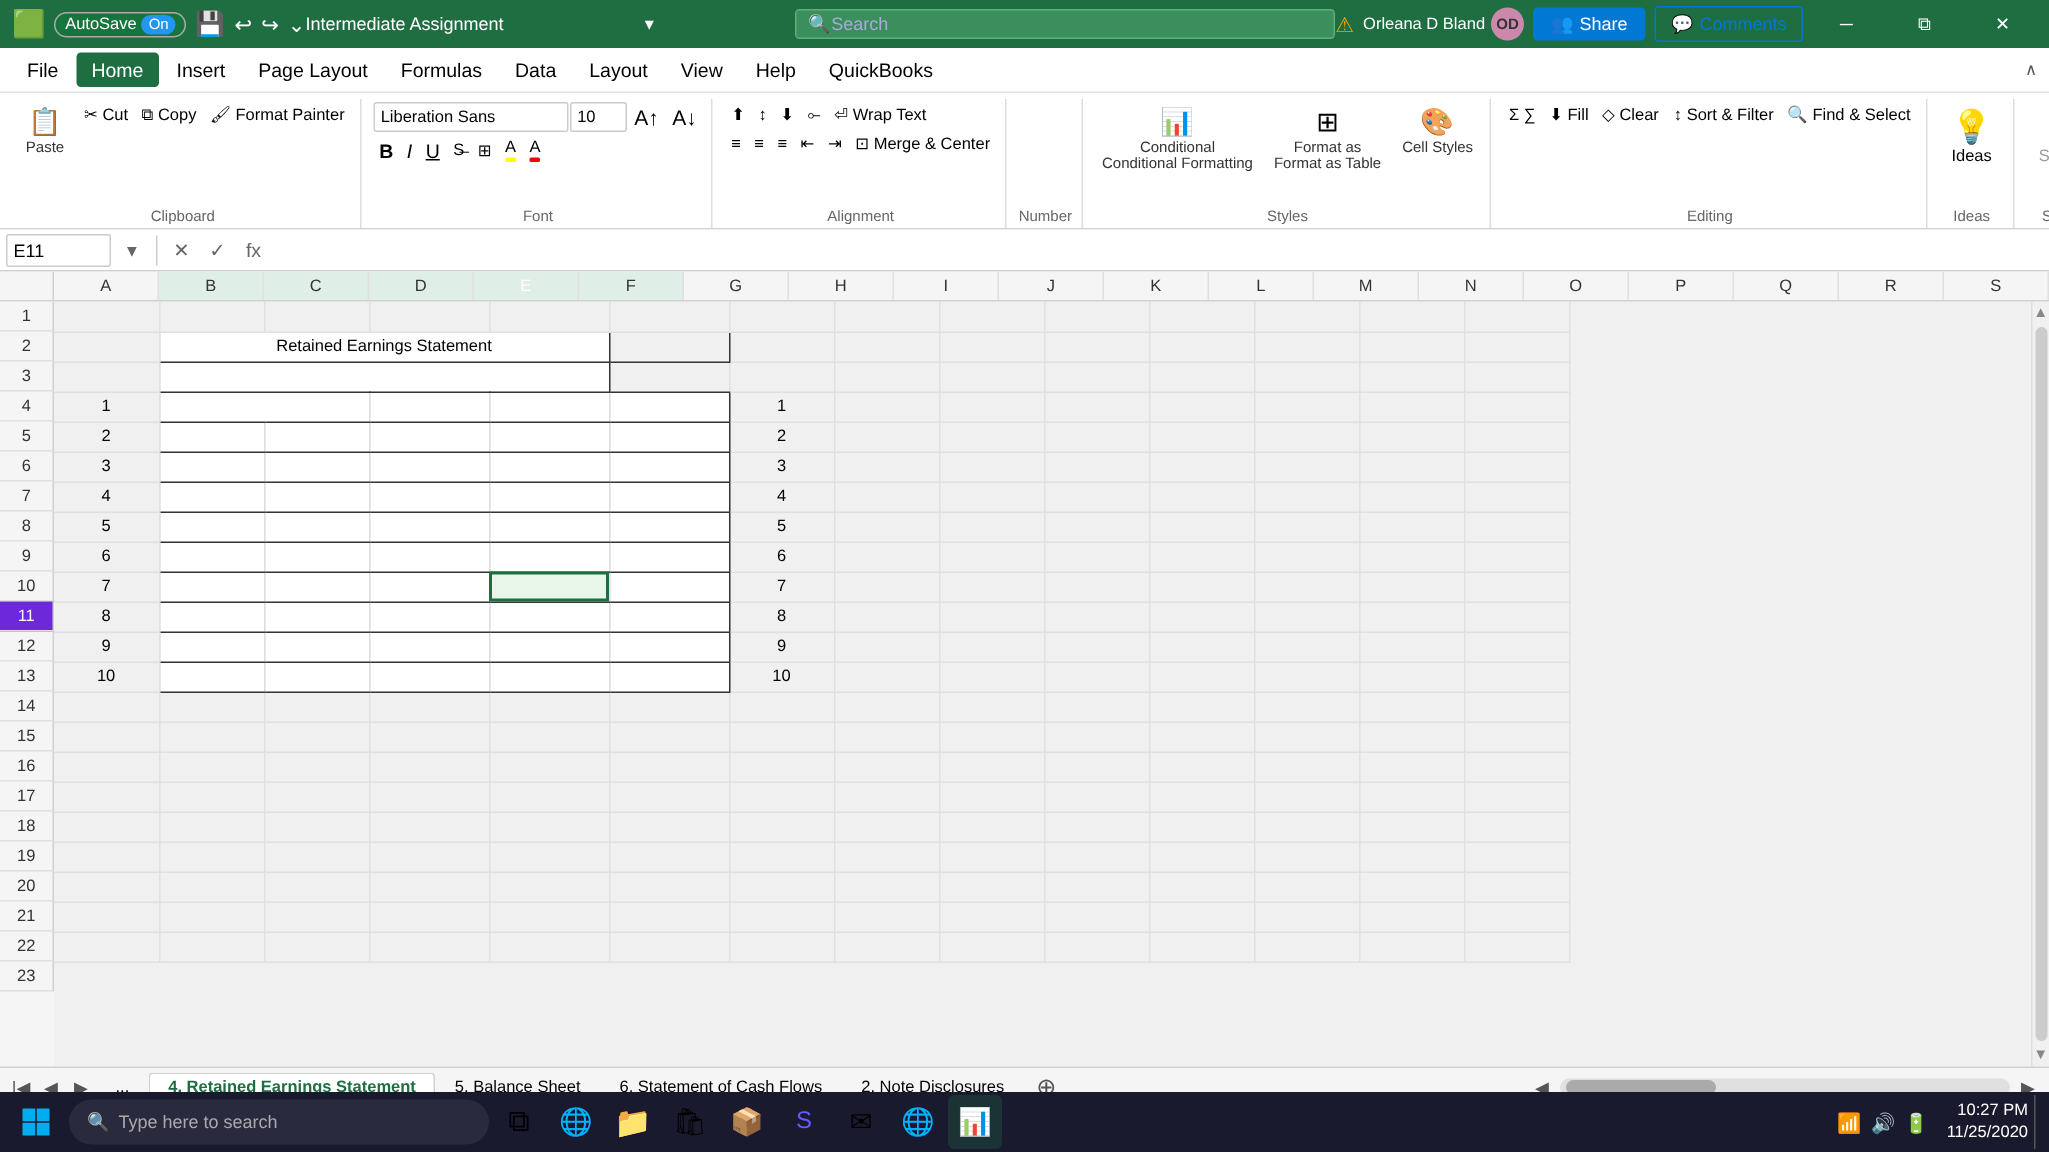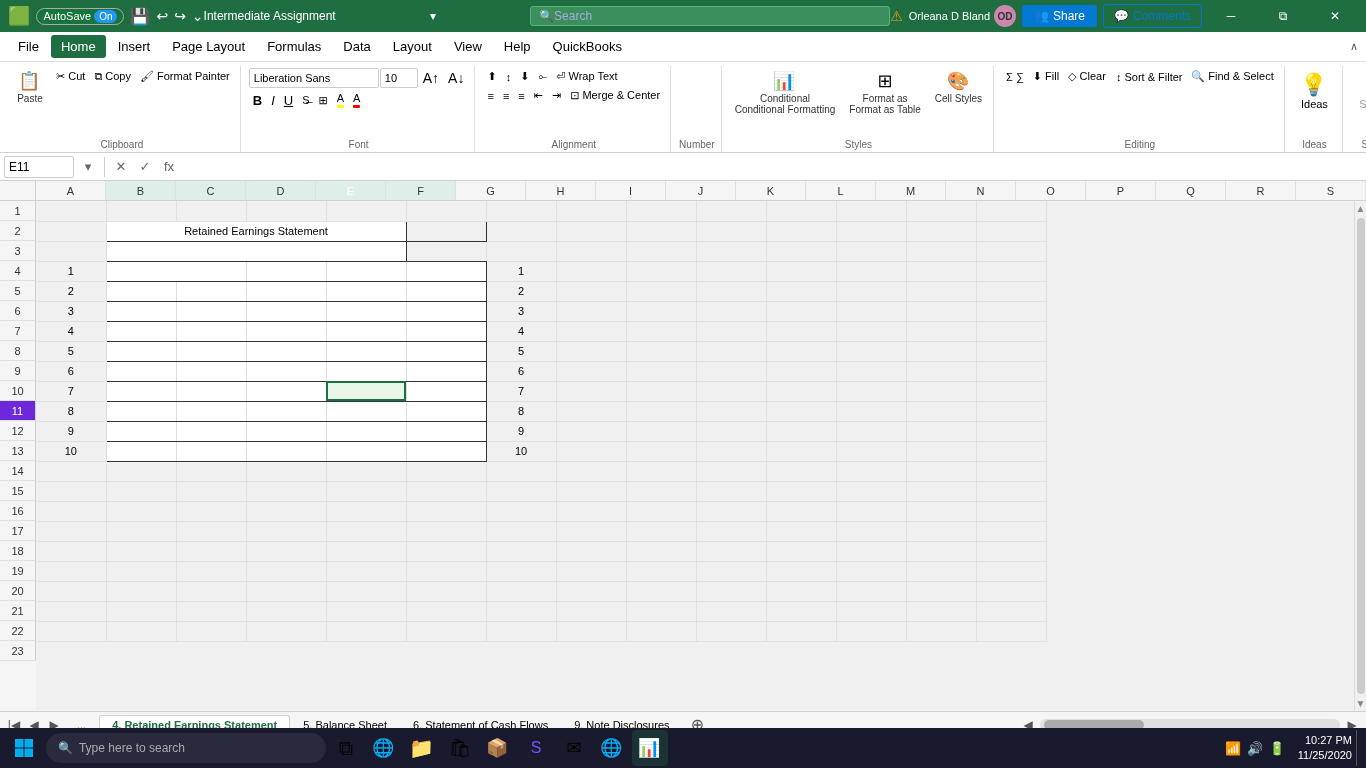--- a/index.html
+++ b/index.html
@@ -758,21 +758,21 @@
 </div>
 
 <div id="sheets-bar">
   <button class="sheet-nav-btn">|◀</button>
   <button class="sheet-nav-btn">◀</button>
   <button class="sheet-nav-btn">▶</button>
   <span class="sheet-tab">...</span>
   <span class="sheet-tab active">4. Retained Earnings Statement</span>
   <span class="sheet-tab">5. Balance Sheet</span>
   <span class="sheet-tab">6. Statement of Cash Flows</span>
-  <span class="sheet-tab">9. Note Disclosures</span>
+  <span class="sheet-tab">2. Note Disclosures</span>
   <button class="sheet-add-btn">⊕</button>
   <div id="sheets-right">
     <button class="sheet-nav-btn">◀</button>
     <div class="scroll-track">
       <div class="scroll-thumb"></div>
     </div>
     <button class="sheet-nav-btn">▶</button>
   </div>
 </div>
 

